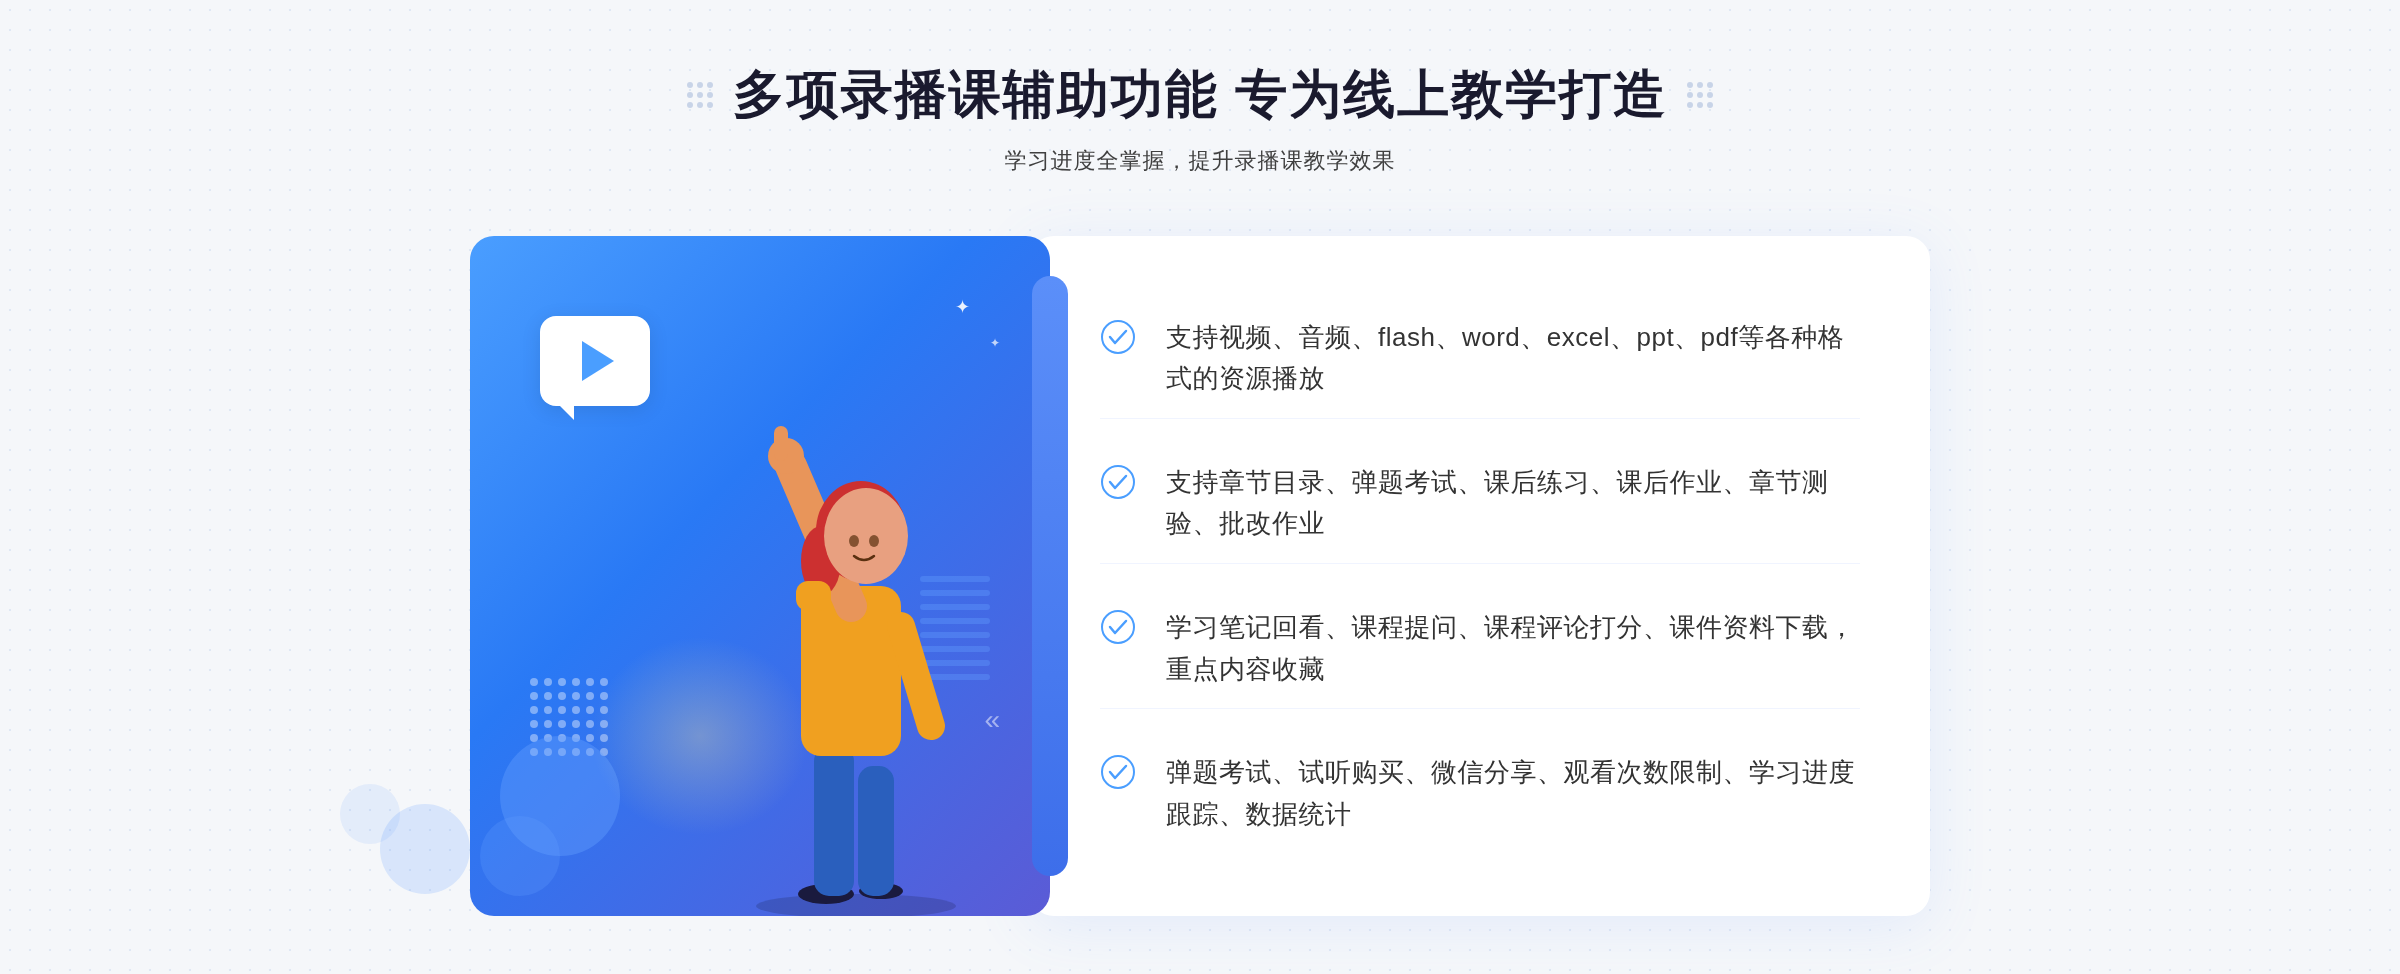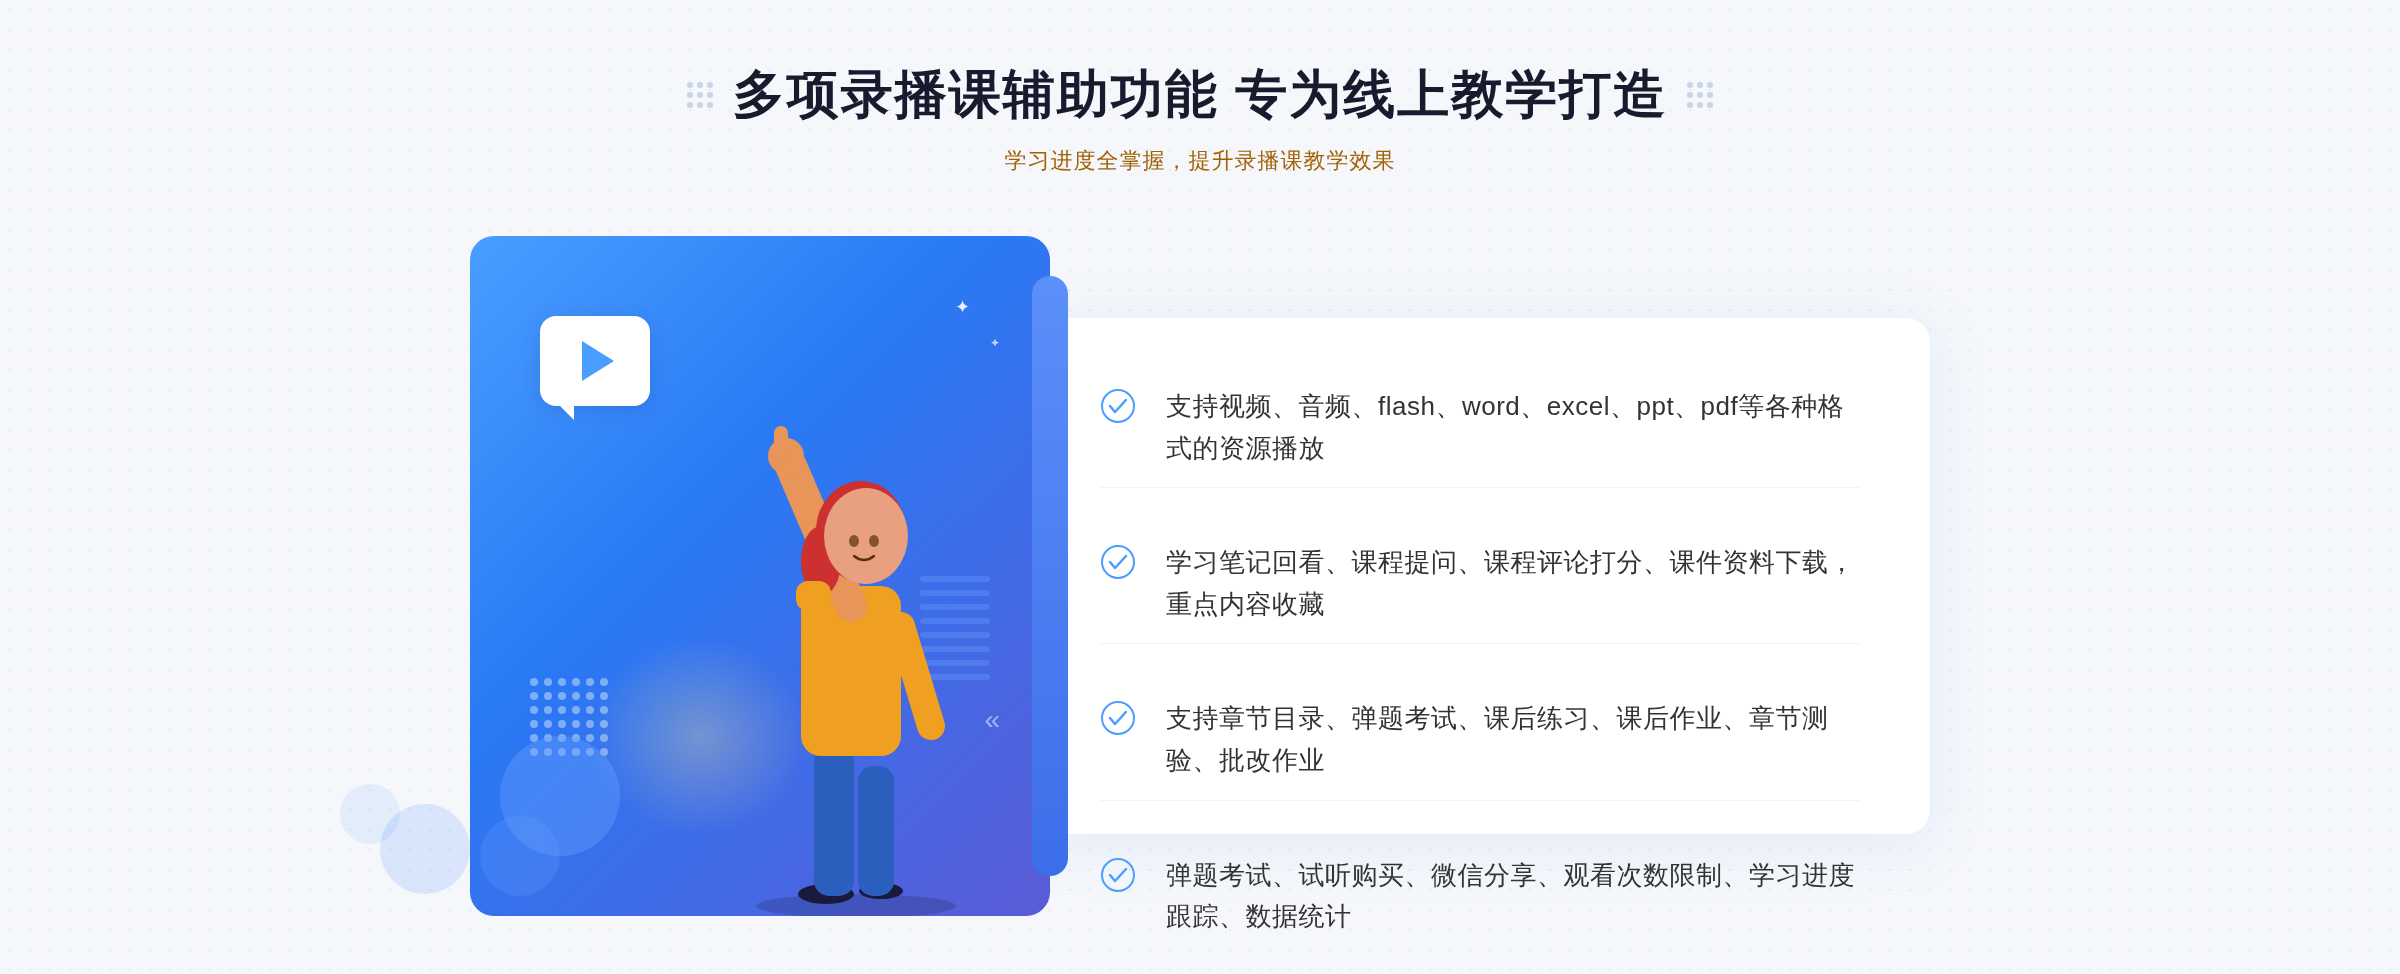--- a/index.html
+++ b/index.html
@@ -76,21 +76,21 @@
 
     .main-title {
       font-size: 52px;
       font-weight: 600;
       color: #1a1a2e;
       letter-spacing: 2px;
     }
 
     .subtitle {
       font-size: 22px;
-      color: #a16207;
+      color: #404040;
       margin-top: 16px;
       letter-spacing: 1px;
     }
 
     
     .main-content {
       display: flex;
       align-items: center;
       justify-content: center;
       gap: 0;
@@ -276,31 +276,30 @@
     .stripe-line {
       width: 100%;
       height: 6px;
       background: rgba(100, 160, 255, 0.35);
       border-radius: 3px;
     }
 
     
     .features-panel {
       width: 900px;
-      height: 516px;
+      height: 680px;
       background: white;
       border-radius: 24px;
       padding: 50px 70px;
       display: flex;
       flex-direction: column;
       justify-content: space-around;
       box-shadow: 0 10px 60px rgba(100, 150, 255, 0.12);
       margin-left: -20px;
       z-index: 1;
-      gap: 36px;
     }
 
     .feature-item {
       display: flex;
       align-items: flex-start;
       gap: 30px;
       padding: 18px 0;
       border-bottom: 1px solid #f0f4ff;
     }
 
@@ -494,31 +493,31 @@
         <span class="feature-text">支持视频、音频、flash、word、excel、ppt、pdf等各种格式的资源播放</span>
       </div>
 
       <div class="feature-item">
         <div class="check-icon">
           <svg viewBox="0 0 36 36" xmlns="http://www.w3.org/2000/svg">
             <circle cx="18" cy="18" r="16" fill="none" stroke="#4a9eff" stroke-width="2"></circle>
             <polyline points="10,18 15,24 26,12" fill="none" stroke="#4a9eff" stroke-width="2.5" stroke-linecap="round" stroke-linejoin="round"></polyline>
           </svg>
         </div>
-        <span class="feature-text">学习笔记回看、课程提问、课程评论打分、课件资料下载，重点内容收藏</span>
+        <span class="feature-text">支持章节目录、弹题考试、课后练习、课后作业、章节测验、批改作业</span>
       </div>
 
       <div class="feature-item">
         <div class="check-icon">
           <svg viewBox="0 0 36 36" xmlns="http://www.w3.org/2000/svg">
             <circle cx="18" cy="18" r="16" fill="none" stroke="#4a9eff" stroke-width="2"></circle>
             <polyline points="10,18 15,24 26,12" fill="none" stroke="#4a9eff" stroke-width="2.5" stroke-linecap="round" stroke-linejoin="round"></polyline>
           </svg>
         </div>
-        <span class="feature-text">支持章节目录、弹题考试、课后练习、课后作业、章节测验、批改作业</span>
+        <span class="feature-text">学习笔记回看、课程提问、课程评论打分、课件资料下载，重点内容收藏</span>
       </div>
 
       <div class="feature-item">
         <div class="check-icon">
           <svg viewBox="0 0 36 36" xmlns="http://www.w3.org/2000/svg">
             <circle cx="18" cy="18" r="16" fill="none" stroke="#4a9eff" stroke-width="2"></circle>
             <polyline points="10,18 15,24 26,12" fill="none" stroke="#4a9eff" stroke-width="2.5" stroke-linecap="round" stroke-linejoin="round"></polyline>
           </svg>
         </div>
         <span class="feature-text">弹题考试、试听购买、微信分享、观看次数限制、学习进度跟踪、数据统计</span>

